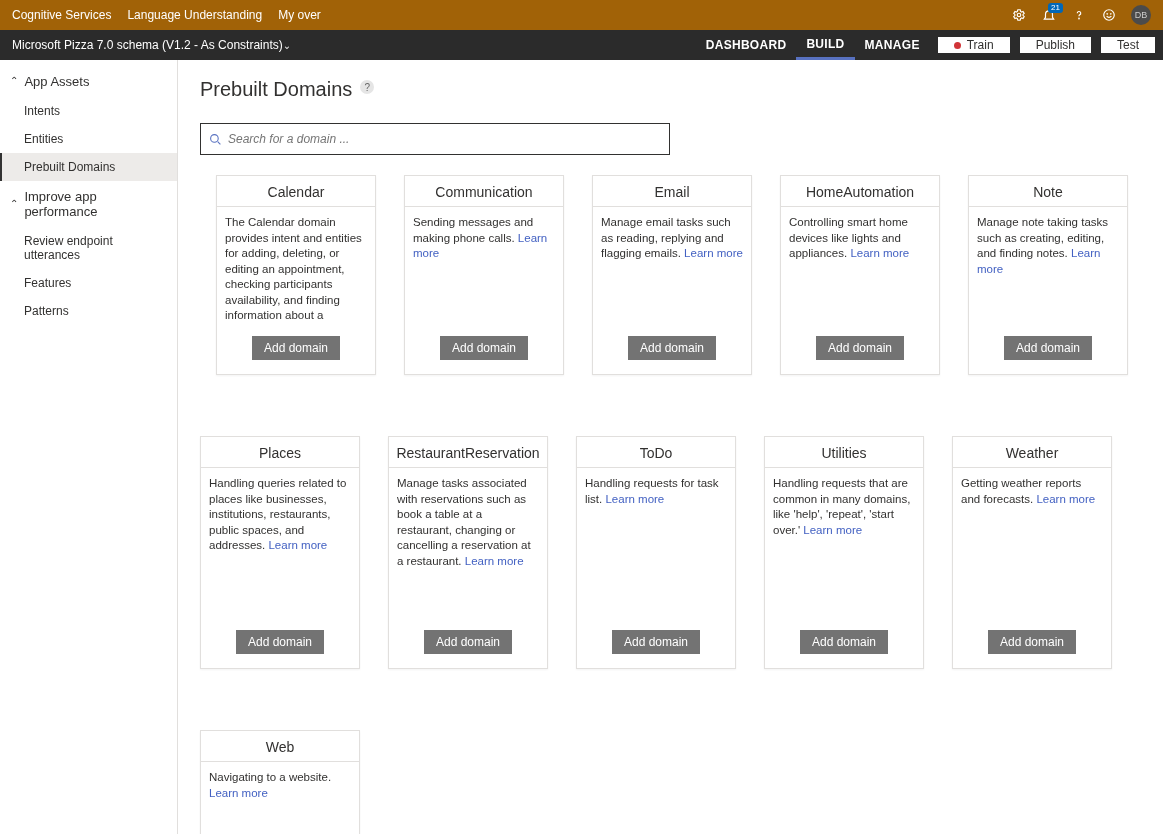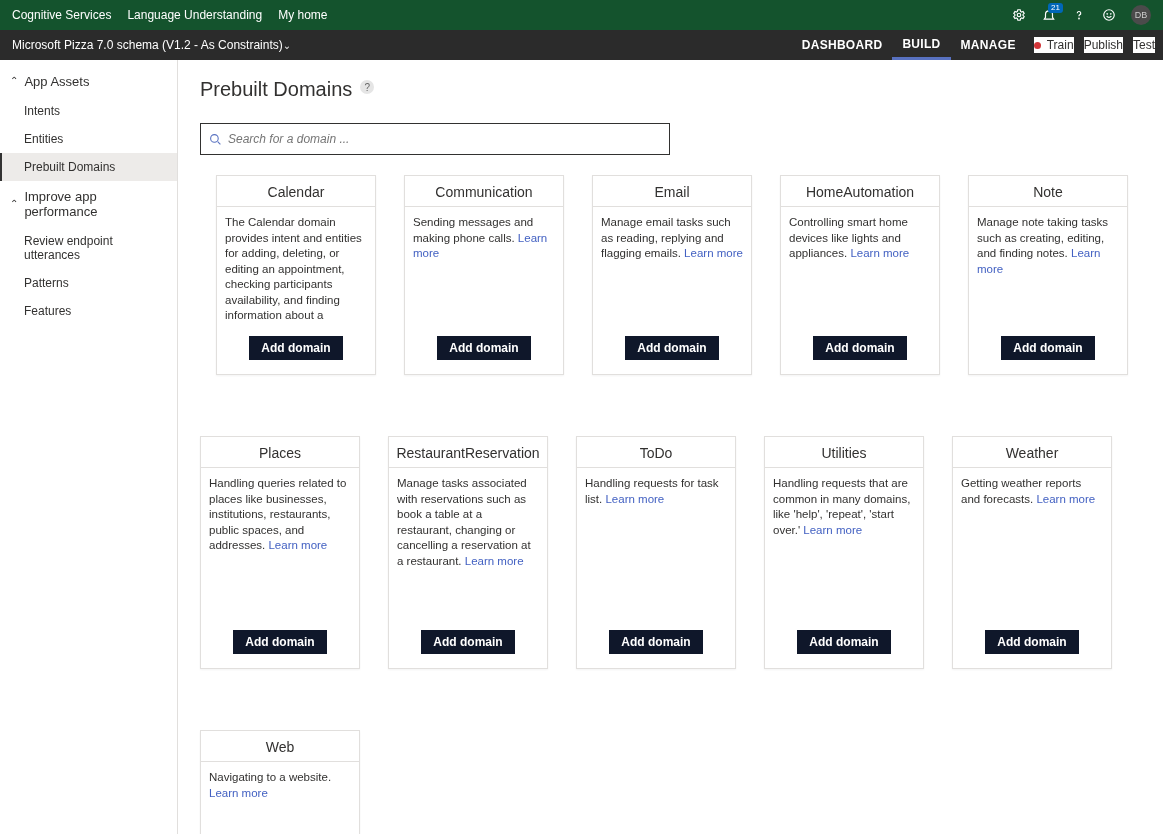--- a/index.html
+++ b/index.html
@@ -1,35 +1,35 @@
 <!DOCTYPE html>
 <html><head>
 <meta charset="utf-8">
 <style>
   * { box-sizing: border-box; margin: 0; padding: 0; }
   body { font-family: "Segoe UI", -apple-system, Arial, sans-serif; font-size: 13px; color: #323130; background: #fff; width: 1163px; }
 
   
-  .topbar { background: #14532d; color: #fff; height: 30px; display: flex; align-items: center; justify-content: space-between; padding: 0 12px; }
+  .topbar { background: #a16207; color: #fff; height: 30px; display: flex; align-items: center; justify-content: space-between; padding: 0 12px; }
   .topbar-left { display: flex; gap: 16px; font-size: 12px; }
   .topbar-left span { cursor: pointer; }
   .topbar-right { display: flex; gap: 14px; align-items: center; }
   .topbar-right .icon { width: 16px; height: 16px; display: inline-flex; align-items: center; justify-content: center; position: relative; cursor: pointer; color:#fff; }
   .bell-badge { position: absolute; top: -4px; right: -6px; background: #0067b8; color:#fff; font-size: 8px; padding: 0 3px; border-radius: 3px; line-height: 10px;}
   .avatar { width: 20px; height: 20px; border-radius: 50%; background: #4b4b4b; color:#ccc; font-size: 9px; display:flex; align-items:center; justify-content:center;}
 
   
   .subhdr { background: #2b2b2b; color: #fff; height: 30px; display: flex; align-items: center; justify-content: space-between; padding: 0 8px 0 8px; }
   .app-name { font-size: 12px; display:flex; align-items:center; padding-left:4px;}
   .chev { font-size: 10px; opacity:.9;}
   .navtabs { display: flex; align-items: stretch; height: 30px; }
   .navtabs .tab { padding: 8px 10px; font-size: 12px; font-weight: 600; display: flex; align-items: center; cursor:pointer; letter-spacing:.3px;}
   .navtabs .tab.active { border-bottom: 3px solid #5871c0; }
   .action-btns { display:flex; gap:10px; align-items:center; margin-left: 8px;}
-  .btn { background: #fff; color: #323130; font-size: 12px; height: 16px; padding: 0 0; display:flex; align-items:center; border: none; cursor:pointer;}
+  .btn { background: #fff; color: #323130; font-size: 12px; height: 16px; padding: 0 16px; display:flex; align-items:center; border: none; cursor:pointer;}
   .btn.train { gap:6px;}
   .dot-red { width:7px; height:7px; border-radius:50%; background:#d13438; display:inline-block;}
 
   
   .layout { display: flex; }
   .sidebar { width: 178px; border-right: 1px solid #e1dfdd; min-height: 800px; padding-top: 6px;}
   .side-header { font-size: 13px; font-weight:400; padding: 8px 10px; display:flex; align-items:center; gap:6px; cursor:pointer;}
   .side-header .caret { font-size: 10px; transform: translateY(-1px);}
   .side-item { font-size: 12px; padding: 7px 10px 7px 24px; cursor:pointer; color:#323130;}
   .side-item.active { background: #edebe9; position:relative;}
@@ -46,33 +46,33 @@
   .search .sicon { color:#5871c0; font-size:13px;}
 
   .cards { display: grid; grid-template-columns: repeat(5, 160px); gap: 28px 28px; }
   .card { width: 160px; border: 1px solid #e1dfdd; display:flex; flex-direction:column; box-shadow: 0 1px 2px rgba(0,0,0,.05);}
   .card.h1 { height: 200px; margin-left: 16px;}
   .card.h2 { height: 233px; margin-top: 33px;}
   .card .ctitle { text-align:center; font-size:14px; padding: 8px 6px 6px;}
   .card .divider { border-top:1px solid #e1dfdd;}
   .card .cbody { padding: 8px 8px; font-size: 11.5px; color:#323130; line-height:1.35; flex:1; overflow:hidden;}
   .card .cfoot { padding: 12px 0 14px; display:flex; justify-content:center;}
-  .add-btn { background:#0f172a; color:#fff; border:none; font-size:12px; height:24px; padding: 0 12px; cursor:pointer;font-weight:bold;}
+  .add-btn { background:#737373; color:#fff; border:none; font-size:12px; height:24px; padding: 0 12px; cursor:pointer;}
   .learn { color:#4361c2; cursor:pointer;}
 
   svg { display:block; }
 </style>
 </head>
 <body>
 
 <div class="topbar">
   <div class="topbar-left">
     <span>Cognitive Services</span>
     <span>Language Understanding</span>
-    <span>My home</span>
+    <span>My over</span>
   </div>
   <div class="topbar-right">
     <span class="icon">
       <svg width="14" height="14" viewBox="0 0 24 24" fill="none" stroke="#fff" stroke-width="2">
           <circle cx="12" cy="12" r="3"></circle>
           <path d="M19 12a7 7 0 0 0-.1-1l2-1.6-2-3.4-2.4.9a7 7 0 0 0-1.7-1L14 3h-4l-.8 2.9a7 7 0 0 0-1.7 1l-2.4-.9-2 3.4L5 11a7 7 0 0 0 0 2l-2 1.6 2 3.4 2.4-.9a7 7 0 0 0 1.7 1L10 21h4l.8-2.9a7 7 0 0 0 1.7-1l2.4.9 2-3.4L19 13z"></path>
         </svg>
     </span>
     <span class="icon">
       <svg width="14" height="14" viewBox="0 0 24 24" fill="none" stroke="#fff" stroke-width="2">
@@ -128,22 +128,22 @@
     </div>
     <div class="side-item">Intents</div>
     <div class="side-item">Entities</div>
     <div class="side-item active">Prebuilt Domains</div>
 
     <div class="side-header">
       <span class="caret">⌃</span>
       <span>Improve app performance</span>
     </div>
     <div class="side-item">Review endpoint utterances</div>
+    <div class="side-item">Features</div>
     <div class="side-item">Patterns</div>
-    <div class="side-item">Features</div>
   </div>
 
   <div class="main">
     <div class="page-title">
       <h1>Prebuilt Domains</h1>
       <span class="help-badge">?</span>
     </div>
 
     <div class="search-wrap">
       <div class="search">

